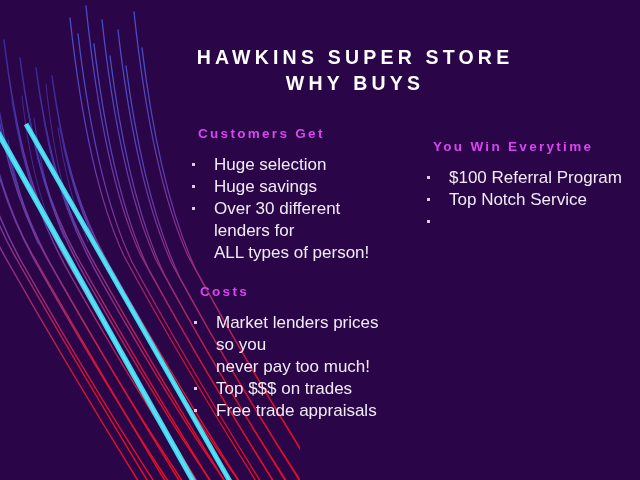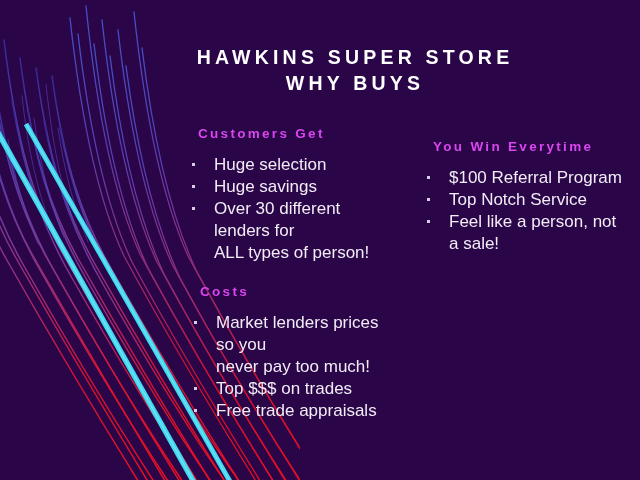--- a/index.html
+++ b/index.html
@@ -192,21 +192,20 @@
       <li class="bullet-item">
         <span class="dot"></span>
         <span class="bullet-text">$100 Referral Program</span>
       </li>
       <li class="bullet-item">
         <span class="dot"></span>
         <span class="bullet-text">Top Notch Service</span>
       </li>
       <li class="bullet-item">
         <span class="dot"></span>
-        <span class="bullet-text">Feel like a person, not a sale!</span>
       </li>
     </ul>
   </div>
 
   <div class="section" id="section-costs">
     <div class="section-heading">Costs</div>
     <ul class="bullet-list">
       <li class="bullet-item">
         <span class="dot"></span>
         <span class="bullet-text">Market lenders prices so you</span>

